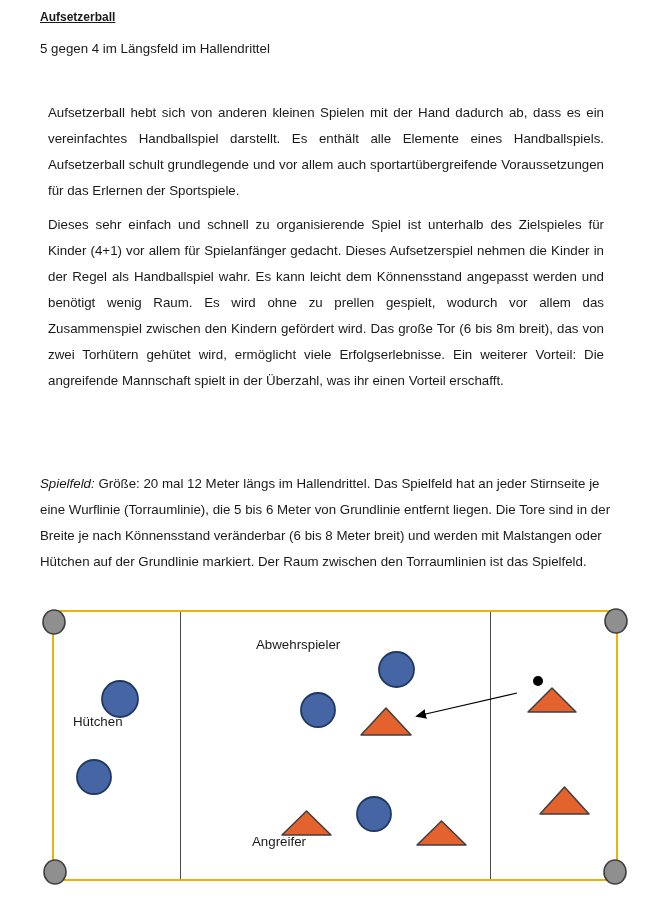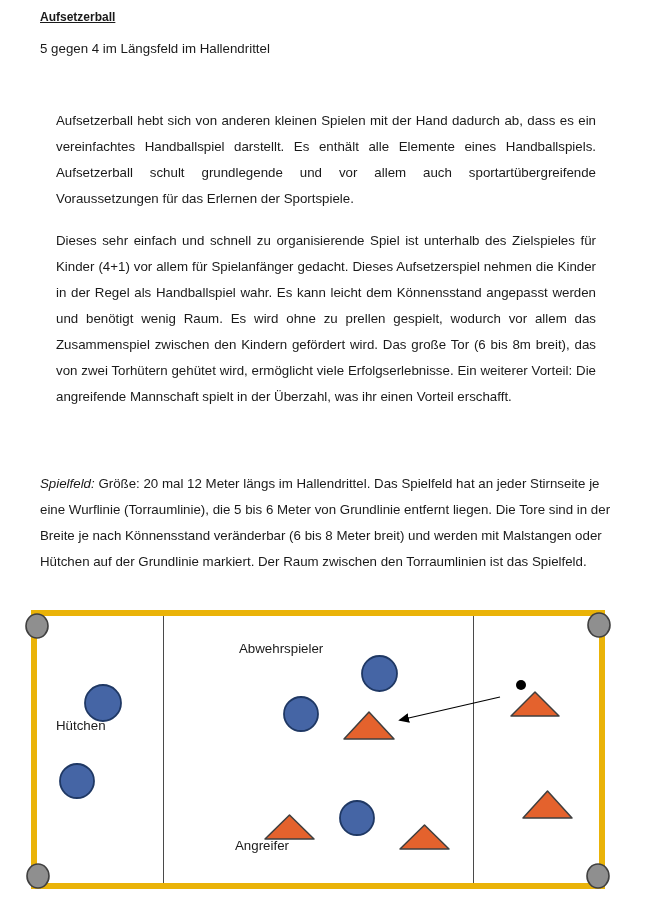--- a/index.html
+++ b/index.html
@@ -4,29 +4,29 @@
 <style>
   html,body{margin:0;padding:0;}
   body{
     width:650px;height:900px;background:#ffffff;position:relative;overflow:hidden;
     font-family:"Liberation Sans",sans-serif;color:#1a1a1a;
   }
   .abs{position:absolute;}
   #page-title{left:40px;top:10px;font-size:12px;font-weight:bold;text-decoration:underline;}
   #page-subtitle{left:40px;top:41px;font-size:13.3px;}
   #bodytext{left:40px;top:92px;width:572px;font-size:13.3px;line-height:26px;text-align:justify;}
-  #bodytext p{margin:16px;}
+  #bodytext p{margin:8px;}
   #spielfeld{left:40px;top:426px;width:585px;font-size:13.3px;line-height:26px;text-align:left;margin-top:45px;}
   #spielfeld .lead{font-style:italic;}
   .wurflinie{top:584px;font-size:13.3px;font-weight:bold;line-height:14px;margin-top:32px;}
   #wurflinie-left{left:117px;}
   #wurflinie-right{left:377px;}
   #field{
-    left:31px;top:610px;width:562px;height:267px;
-    border:6px solid #eab308;background:#ffffff;
+    left:52px;top:610px;width:562px;height:267px;
+    border:2px solid #eab308;background:#ffffff;
   }
   .divider{position:absolute;top:0;bottom:0;width:1px;background:#4a4a4a;}
   .fieldlabel{position:absolute;font-size:13.3px;line-height:14px;color:#1a1a1a;white-space:nowrap;}
   #label-abwehrspieler{left:202px;top:26px;}
   #label-torhueter{left:19px;top:103px;}
   #label-angreifer{left:198px;top:223px;}
 </style>
 </head>
 <body>
 

